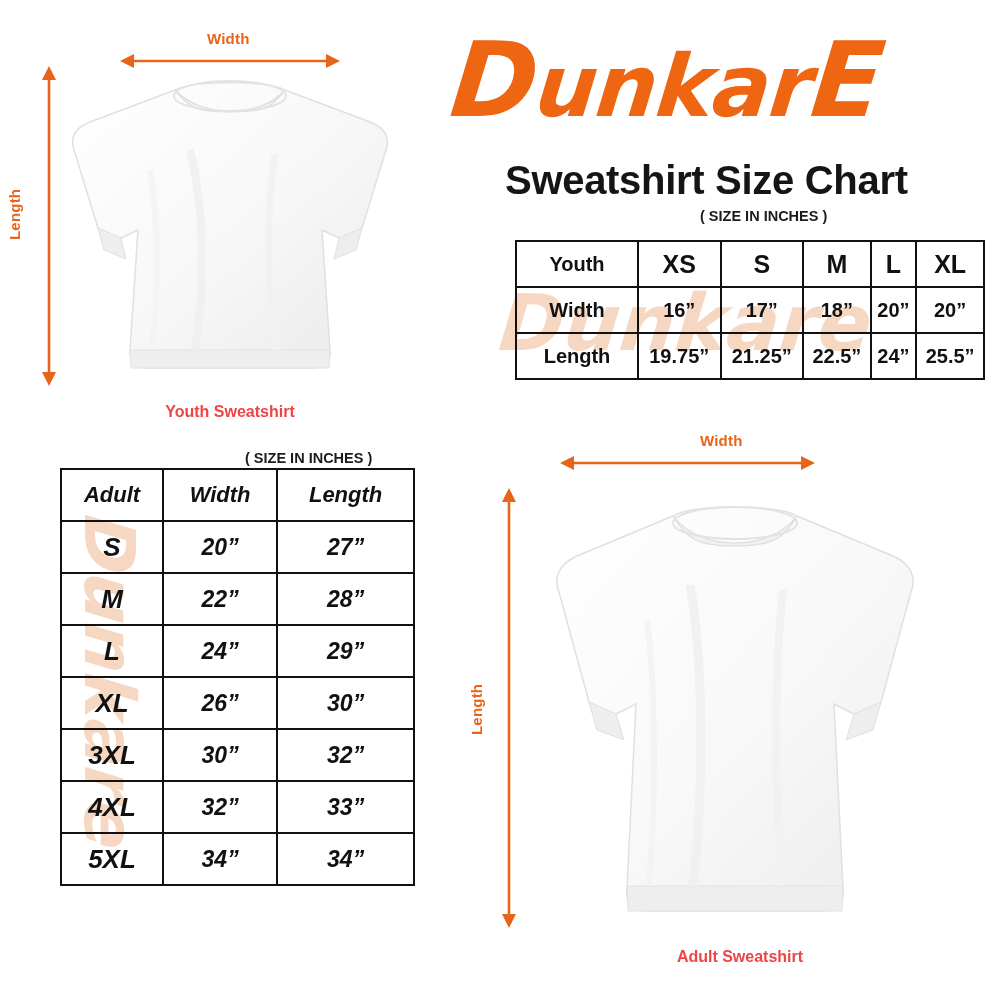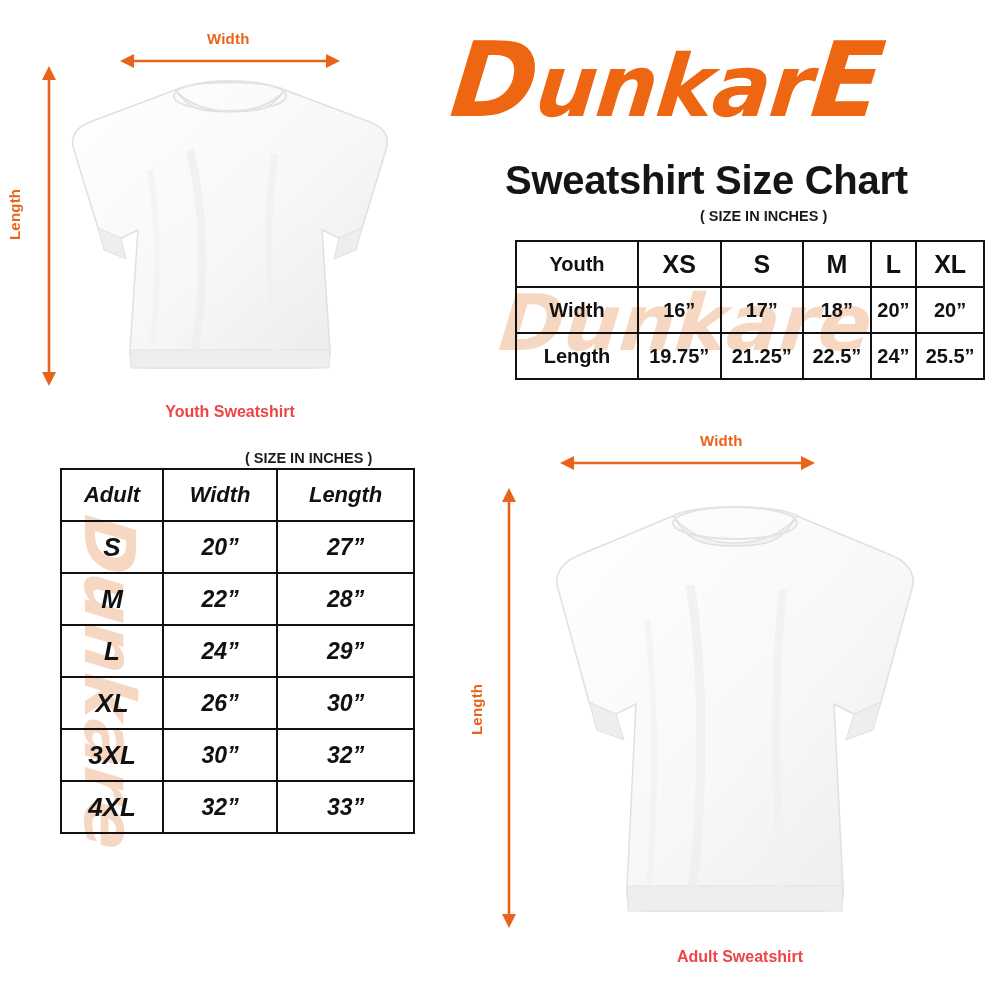--- a/index.html
+++ b/index.html
@@ -264,20 +264,25 @@
       </tr>
       <tr>
         <td class="rowhead">3XL</td>
         <td class="val">30”</td>
         <td class="val">32”</td>
       </tr>
       <tr>
         <td class="rowhead">4XL</td>
         <td class="val">32”</td>
         <td class="val">33”</td>
+      </tr>
+      <tr>
+        <td class="rowhead">5XL</td>
+        <td class="val">34”</td>
+        <td class="val">34”</td>
       </tr>
     </tbody>
   </table>
 </div>
 
 <div class="shirt" style="left:525px; top:490px; width:420px; height:450px;">
   <svg width="420" height="450" viewBox="0 0 420 450">
     <defs>
       <linearGradient id="gShirtA" x1="0" y1="0" x2="1" y2="1">
         <stop offset="0%" stop-color="#ffffff"></stop>

